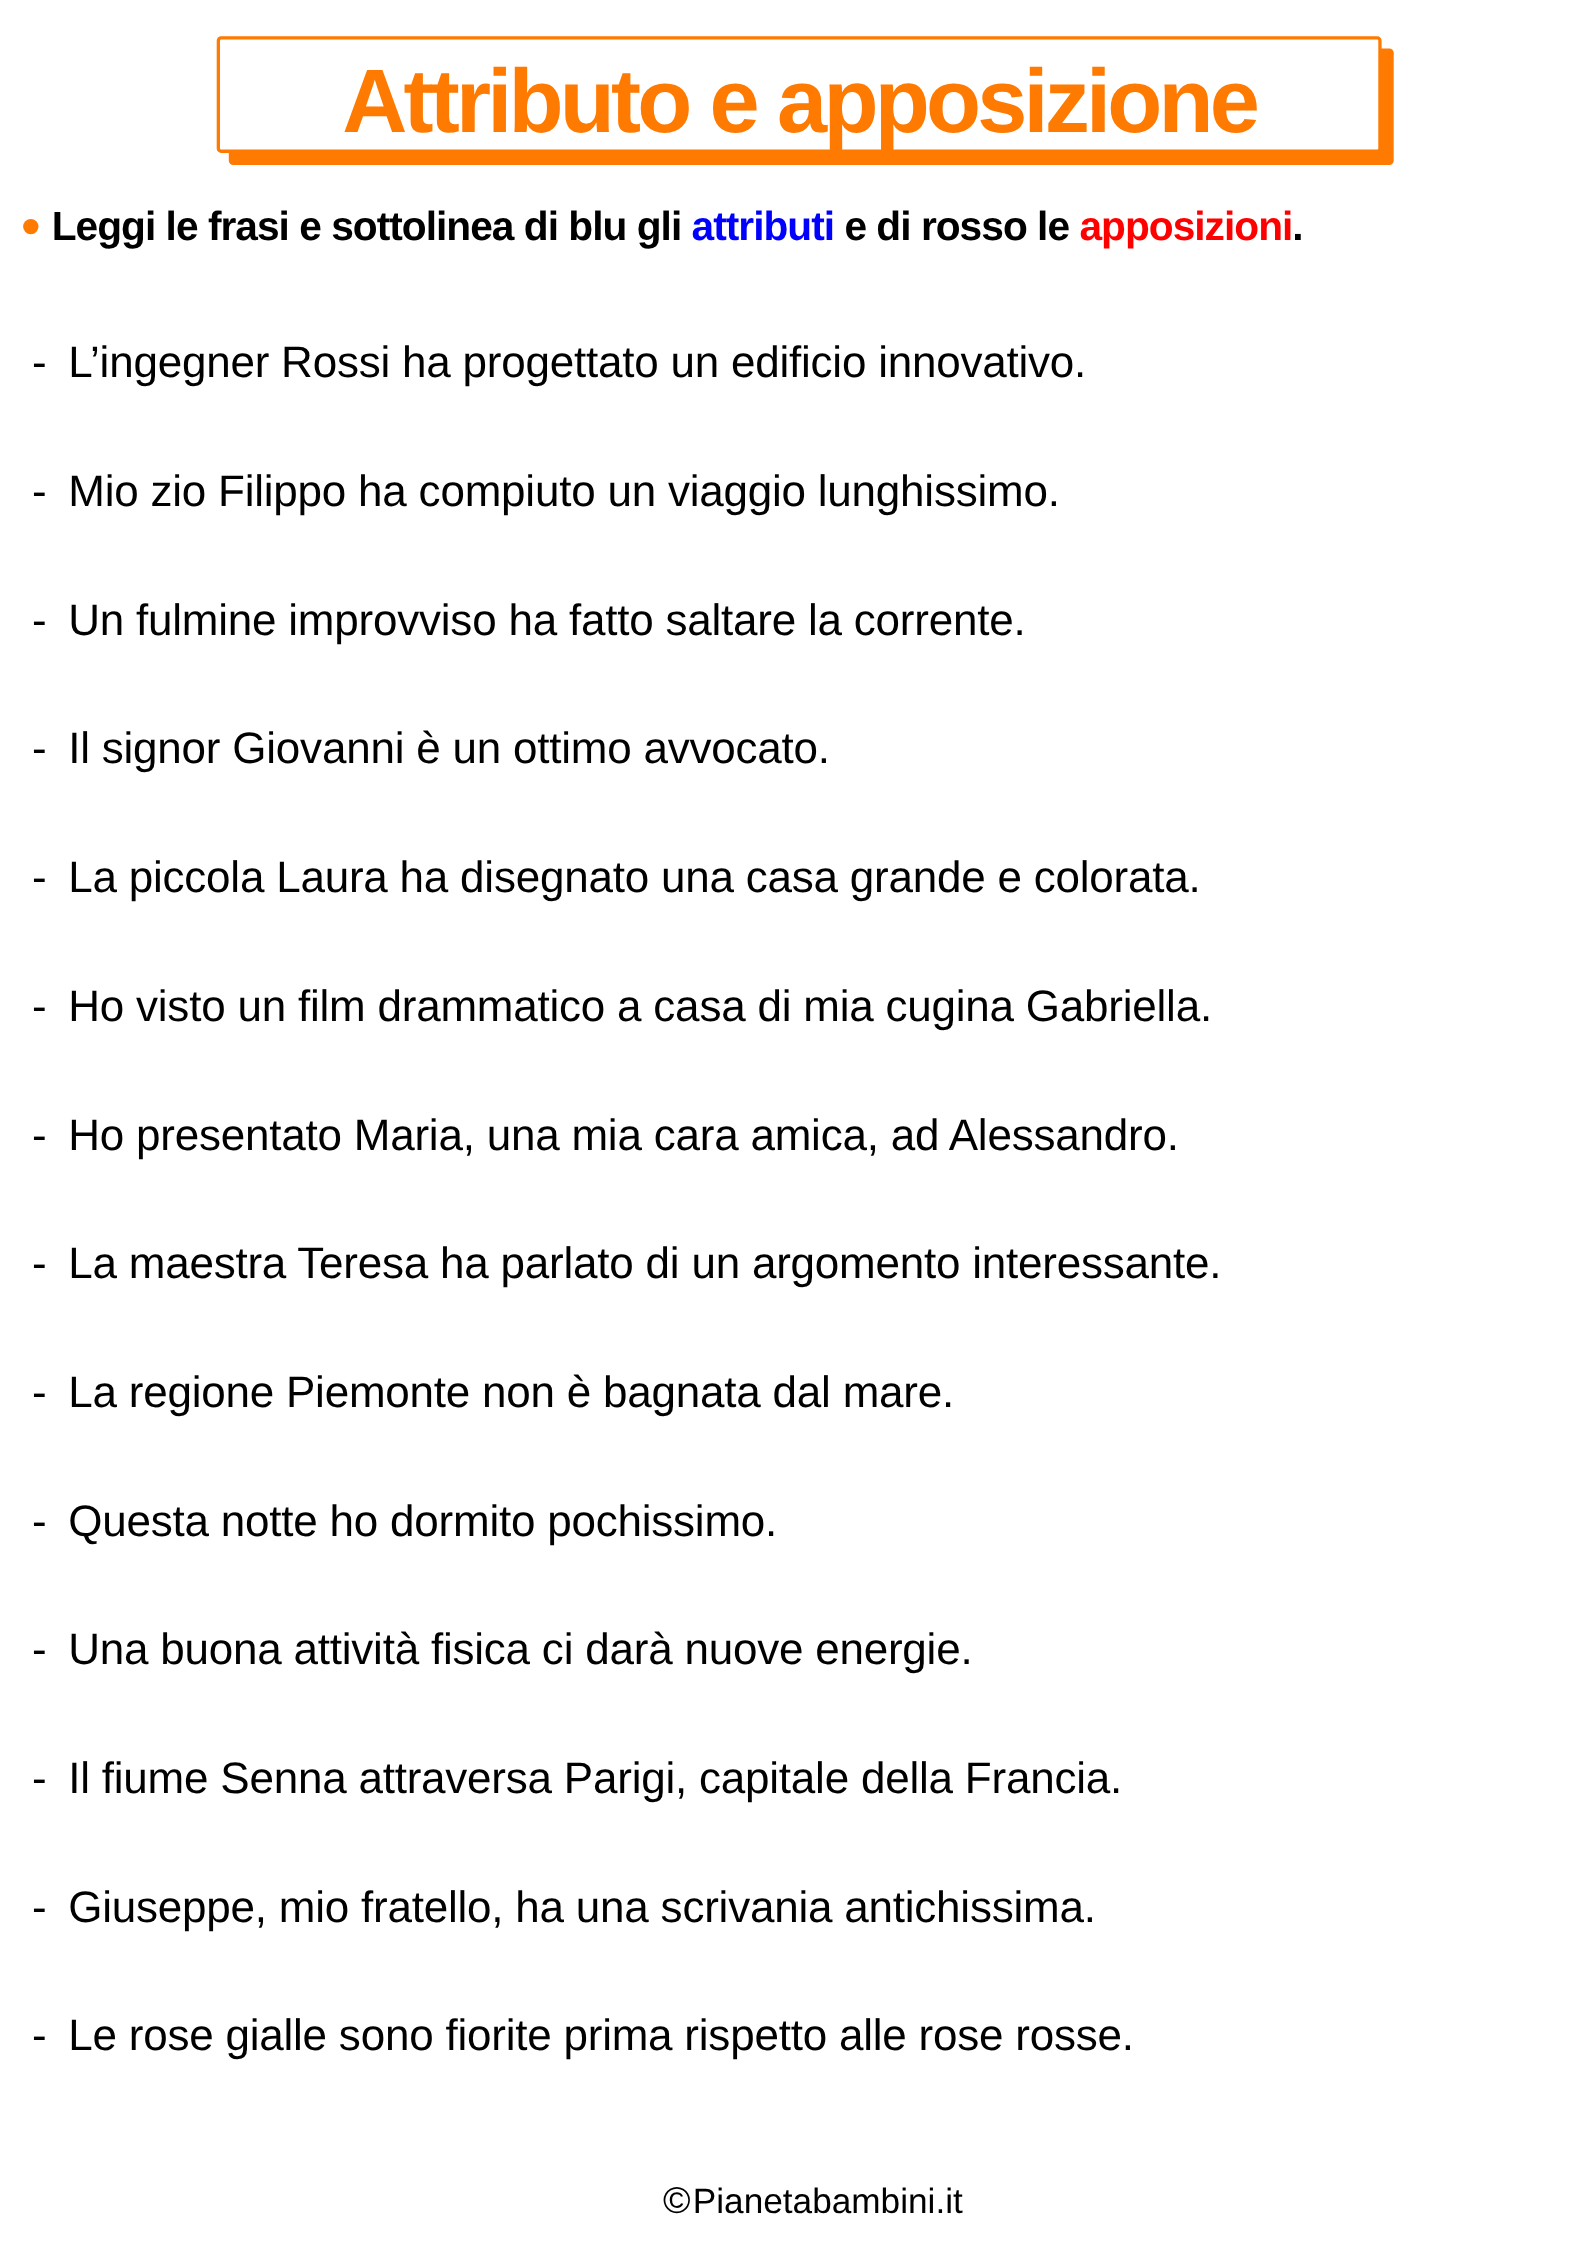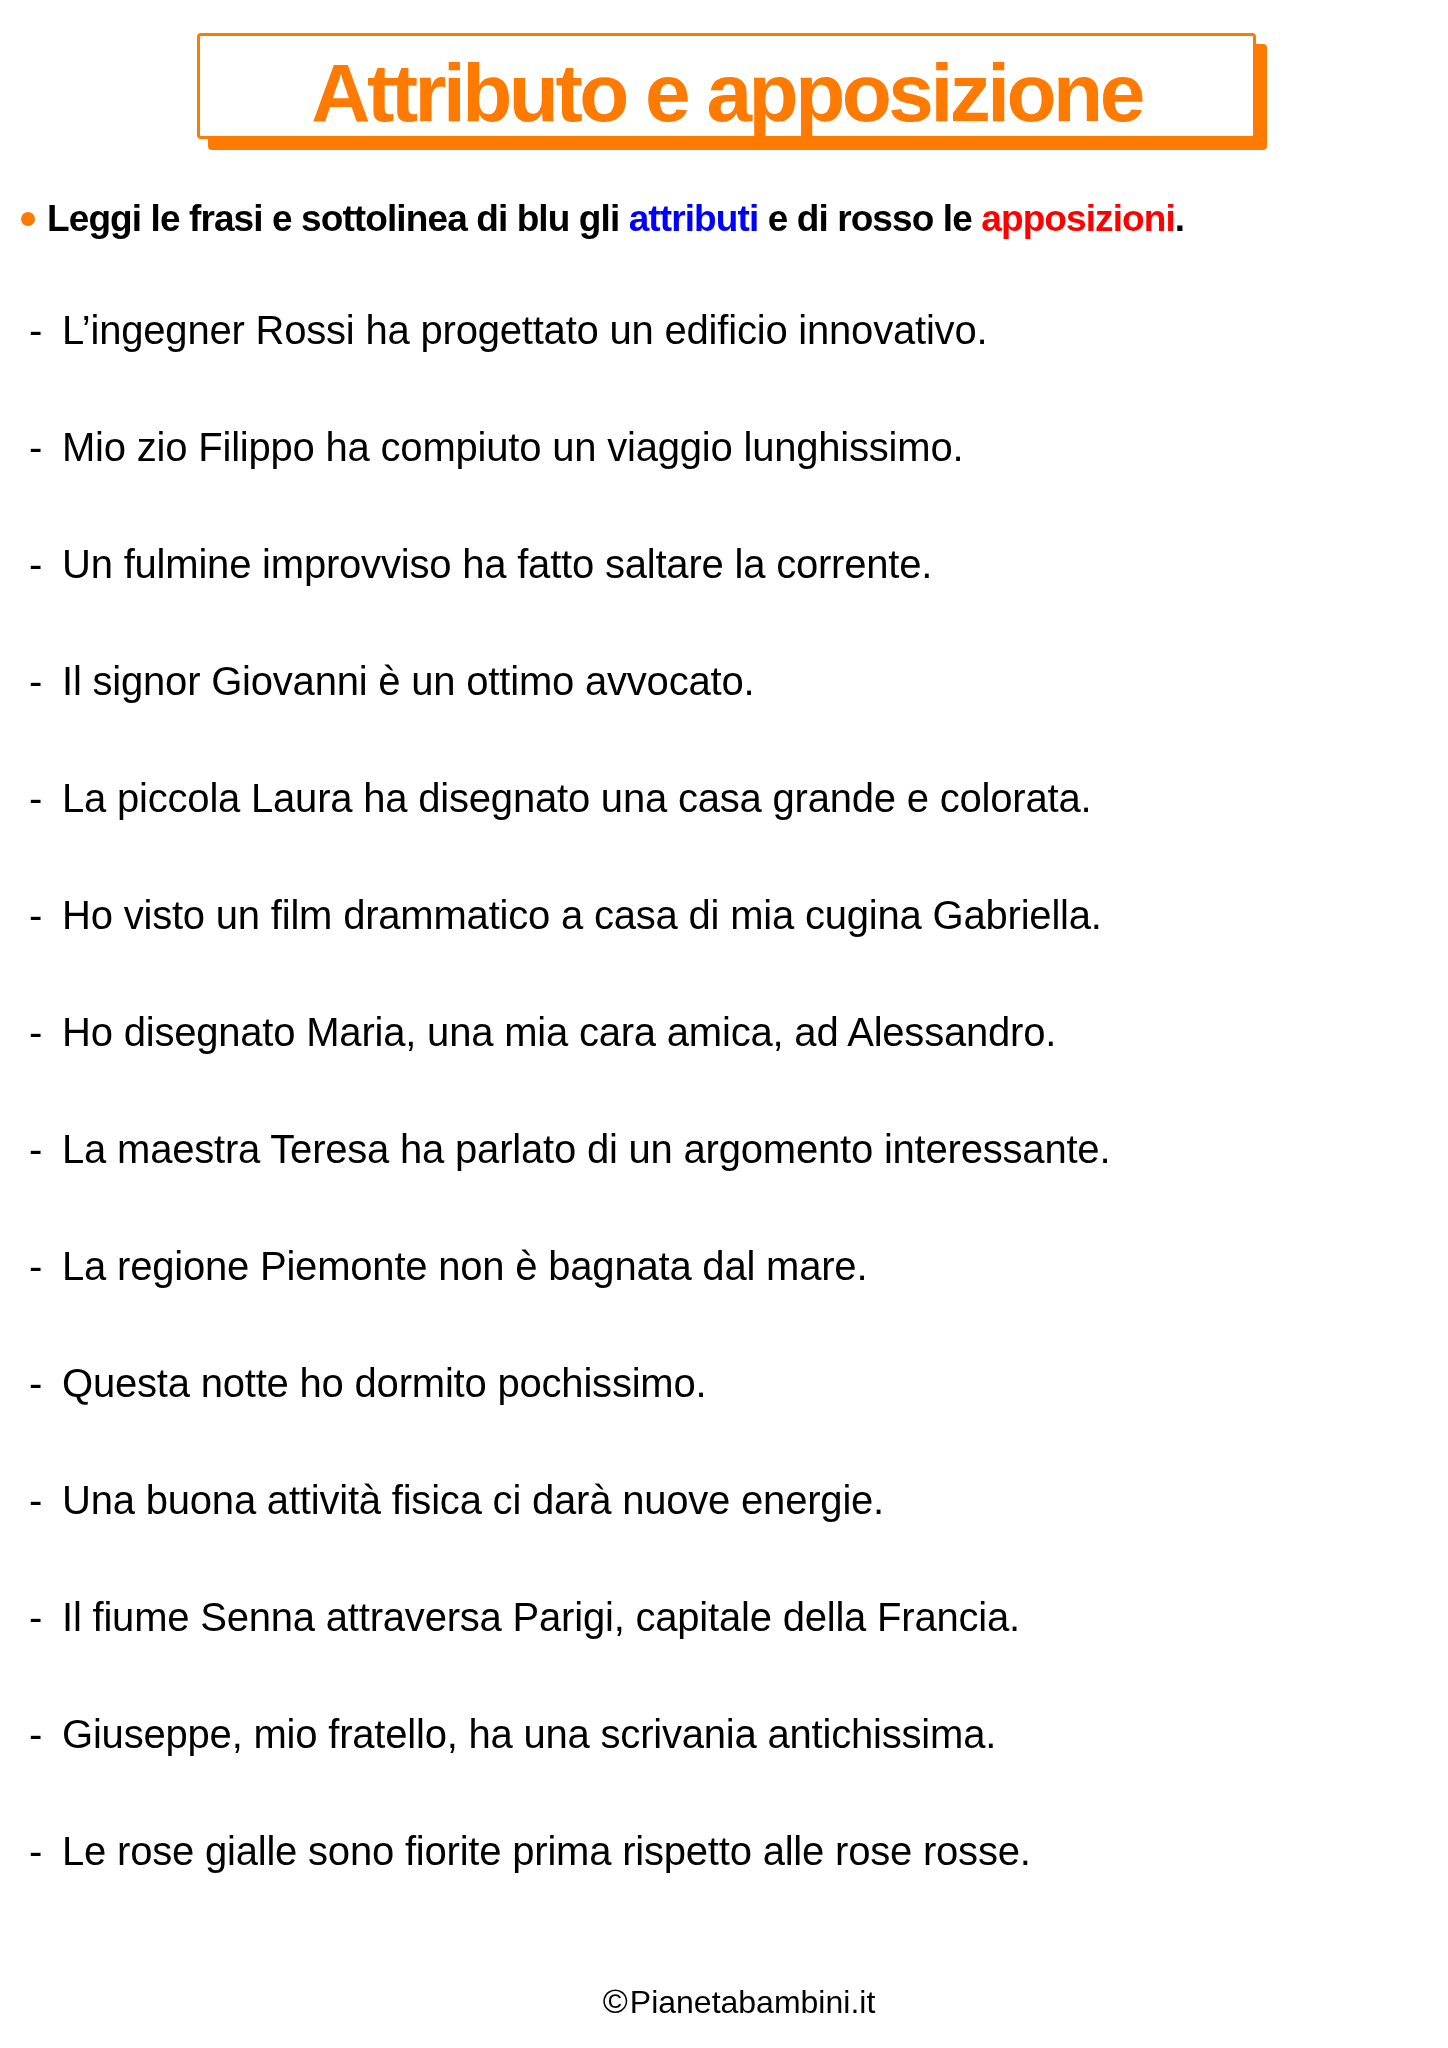--- a/index.html
+++ b/index.html
@@ -16,21 +16,21 @@
     position: absolute; left: 197px; top: 33px; width: 1053px; height: 100px;
     background: #ffffff; border: 3px solid #ff7a00; border-radius: 4px;
     display: flex; align-items: center; justify-content: center;
   }
   .title-text {
     font-family: "Liberation Sans", sans-serif; font-weight: bold;
     font-size: 82px; letter-spacing: -3.5px; color: #ff7a00;
     line-height: 1; margin-top: 14px; white-space: nowrap;
   }
   .instruction {
-    position: absolute; left: 21px; top: 196px; height: 44px; width: 1420px;
+    position: absolute; left: 21px; top: 183px; height: 44px; width: 1420px;
     display: flex; align-items: center; white-space: nowrap;
   }
   .bullet {
     width: 14px; height: 14px; border-radius: 50%; background: #ff7a00;
     margin-right: 12px; flex: none; margin-top: 2px;
   }
   .instruction-text {
     font-weight: bold; font-size: 37px; letter-spacing: -0.9px; line-height: 1;
   }
   .kw-blue { color: #0000ff; }
@@ -62,21 +62,21 @@
   <span class="instruction-text"><span>Leggi le frasi e sottolinea di blu gli </span><span class="kw-blue">attributi</span><span> e di rosso le </span><span class="kw-red">apposizioni</span><span>.</span></span>
 </div>
 
 <ul class="sentences">
   <li class="sentence"><span class="dash">-</span><span>L’ingegner Rossi ha progettato un edificio innovativo.</span></li>
   <li class="sentence"><span class="dash">-</span><span>Mio zio Filippo ha compiuto un viaggio lunghissimo.</span></li>
   <li class="sentence"><span class="dash">-</span><span>Un fulmine improvviso ha fatto saltare la corrente.</span></li>
   <li class="sentence"><span class="dash">-</span><span>Il signor Giovanni è un ottimo avvocato.</span></li>
   <li class="sentence"><span class="dash">-</span><span>La piccola Laura ha disegnato una casa grande e colorata.</span></li>
   <li class="sentence"><span class="dash">-</span><span>Ho visto un film drammatico a casa di mia cugina Gabriella.</span></li>
-  <li class="sentence"><span class="dash">-</span><span>Ho disegnato Maria, una mia cara amica, ad Alessandro.</span></li>
+  <li class="sentence"><span class="dash">-</span><span>Ho presentato Maria, una mia cara amica, ad Alessandro.</span></li>
   <li class="sentence"><span class="dash">-</span><span>La maestra Teresa ha parlato di un argomento interessante.</span></li>
   <li class="sentence"><span class="dash">-</span><span>La regione Piemonte non è bagnata dal mare.</span></li>
   <li class="sentence"><span class="dash">-</span><span>Questa notte ho dormito pochissimo.</span></li>
   <li class="sentence"><span class="dash">-</span><span>Una buona attività fisica ci darà nuove energie.</span></li>
   <li class="sentence"><span class="dash">-</span><span>Il fiume Senna attraversa Parigi, capitale della Francia.</span></li>
   <li class="sentence"><span class="dash">-</span><span>Giuseppe, mio fratello, ha una scrivania antichissima.</span></li>
   <li class="sentence"><span class="dash">-</span><span>Le rose gialle sono fiorite prima rispetto alle rose rosse.</span></li>
 </ul>
 
 <div class="footer">

